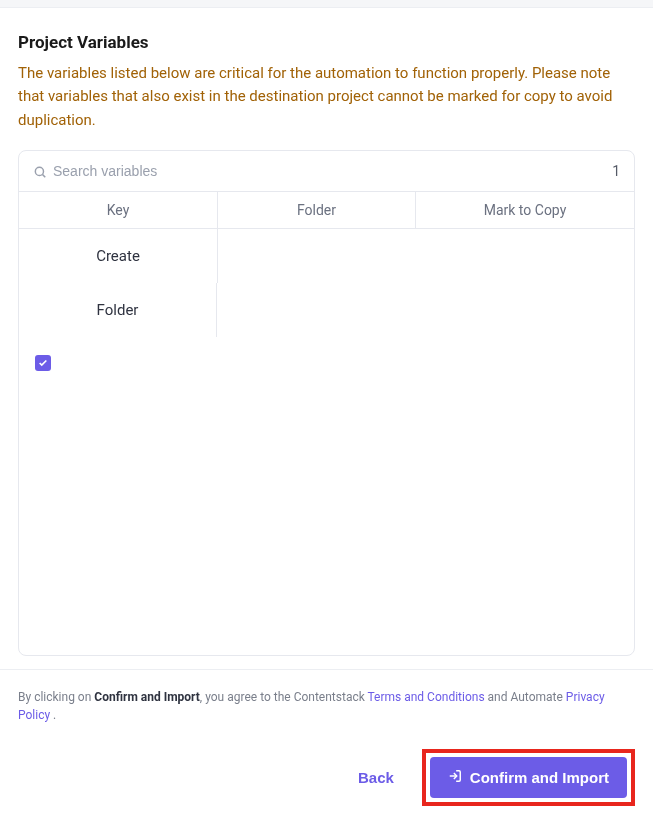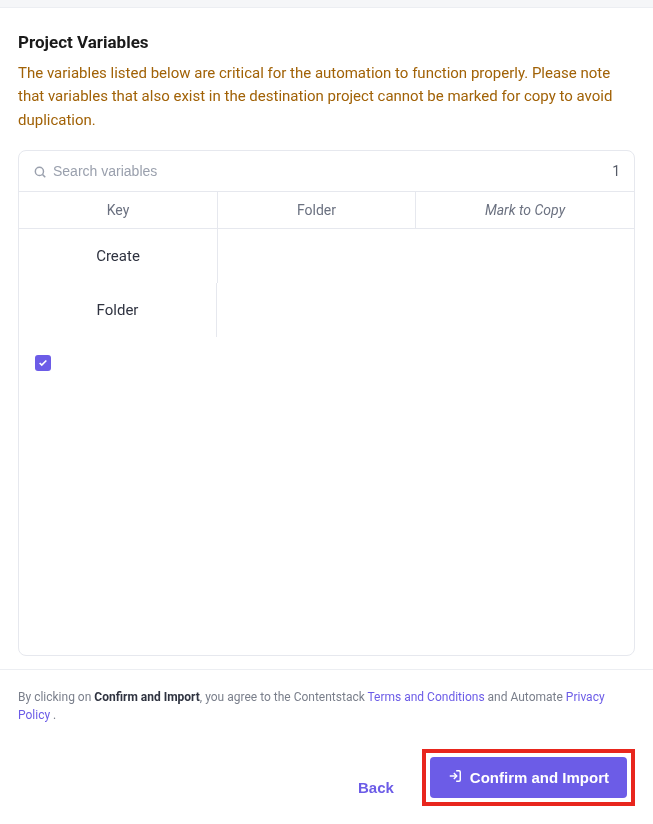--- a/index.html
+++ b/index.html
@@ -75,21 +75,21 @@
       height: 426px;
       flex-direction: column;
     }
     .col {
       border-right: 1px solid #e6e8ee;
       text-align: center;
     }
     .col:last-child { border-right: none; }
     .col-key { width: 199px; }
     .col-value { width: 198px; }
-    .col-mark { flex: 1; font-style: italic; }
+    .col-mark { flex: 1; }
     .bodyarea .cellv {
       padding: 18px 16px;
       font-size: 15px;
       color: #2f3340;
     }
     .checkbox-mark {
       margin: 18px 16px;
       width: 16px;
       height: 16px;
       background: #6c5ce7;
@@ -116,21 +116,21 @@
       font-size: 12px;
       line-height: 1.55;
       color: #7a7f8b;
       margin-bottom: 24px;
     }
     .agree .bold { font-weight: 700; color: #2f3340; }
     .agree .link { color: #6c5ce7; font-weight: 400; cursor: pointer; }
     .btnrow {
       display: flex;
       justify-content: flex-end;
-      align-items: flex-end;
+      align-items: center;
       gap: 16px;
     }
     .btn-back {
       background: transparent;
       border: none;
       color: #6c5ce7;
       font-size: 15px;
       font-weight: 600;
       padding: 10px 12px;
       cursor: pointer;

